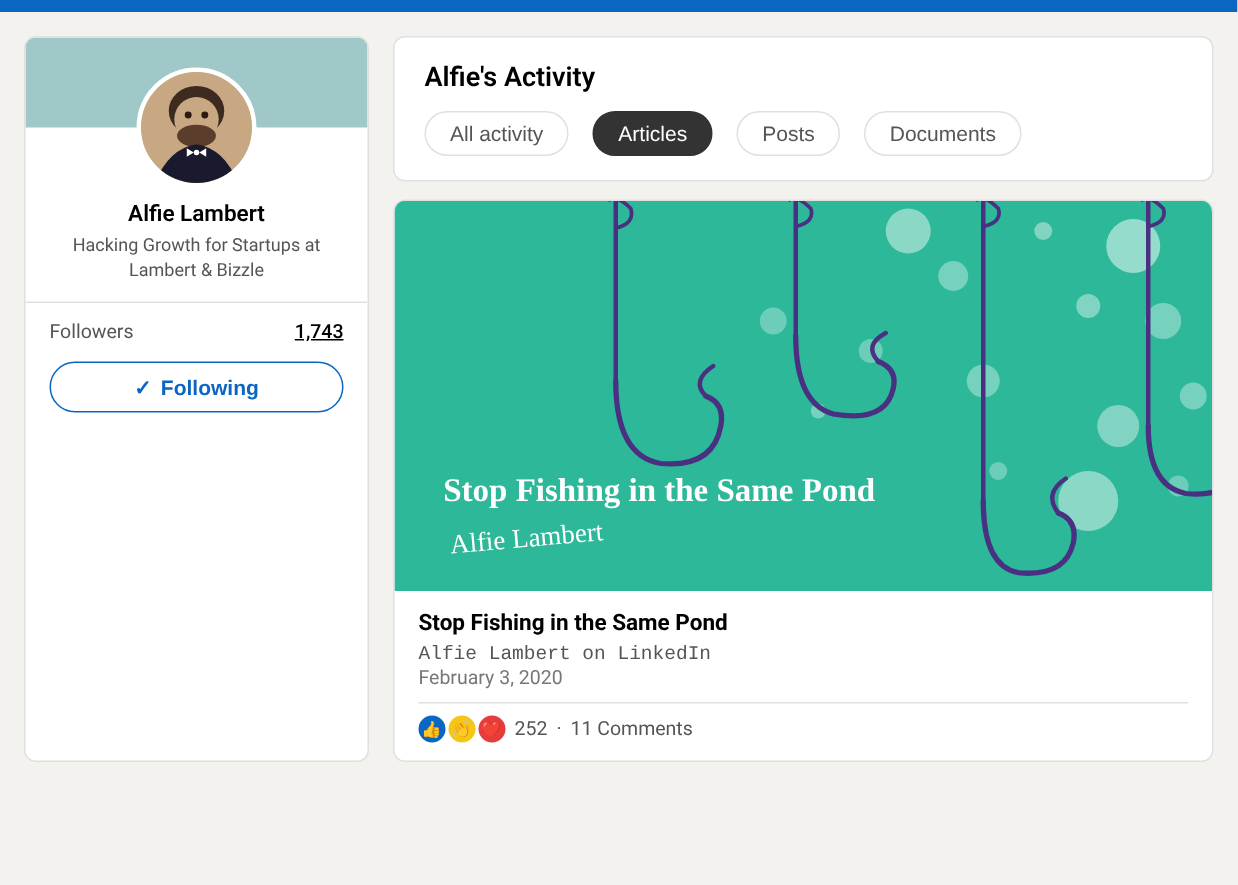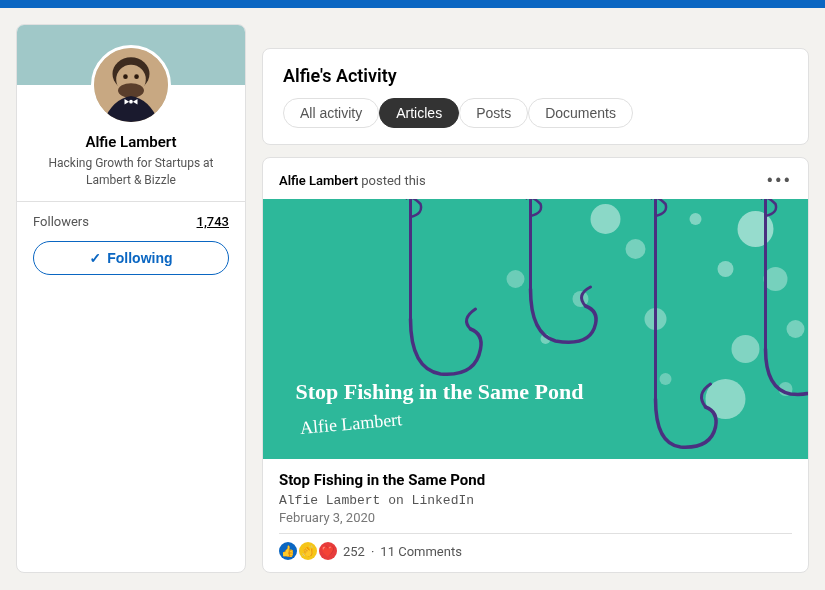--- a/index.html
+++ b/index.html
@@ -111,39 +111,38 @@
       cursor: pointer;
       width: calc(100% - 32px);
     }
 
     
     .main-content {
       flex: 1;
       display: flex;
       flex-direction: column;
       gap: 12px;
-      margin-top: 24px;
     }
 
     .activity-header-card {
       background: #fff;
       border-radius: 8px;
       border: 1px solid #e0e0e0;
       padding: 16px 20px;
     }
 
     .activity-title {
       font-size: 18px;
       font-weight: 600;
       margin-bottom: 12px;
     }
 
     .tabs-row {
       display: flex;
-      gap: 0;
+      gap: 16px;
     }
 
     .tab-btn {
       padding: 6px 16px;
       border-radius: 20px;
       border: 1.5px solid #e0e0e0;
       background: #fff;
       font-size: 14px;
       color: #555;
       cursor: pointer;
@@ -310,27 +309,20 @@
       <div class="activity-title">Alfie's Activity</div>
       <div class="tabs-row">
         <button class="tab-btn">All activity</button>
         <button class="tab-btn active">Articles</button>
         <button class="tab-btn">Posts</button>
         <button class="tab-btn">Documents</button>
       </div>
     </div>
 
     <div class="post-card">
-      <div class="post-header">
-        <div class="post-author">
-          <strong>Alfie Lambert</strong>
-          <span> posted this</span>
-        </div>
-        <div class="more-dots">•••</div>
-      </div>
 
       <div class="post-image-container">
         <svg class="post-image-svg" viewBox="0 0 540 260" xmlns="http://www.w3.org/2000/svg">
 
           <rect width="540" height="260" fill="#2db89a"></rect>
 
           <circle cx="490" cy="30" r="18" fill="rgba(255,255,255,0.5)"></circle>
           <circle cx="460" cy="70" r="8" fill="rgba(255,255,255,0.4)"></circle>
           <circle cx="510" cy="80" r="12" fill="rgba(255,255,255,0.35)"></circle>
           <circle cx="430" cy="20" r="6" fill="rgba(255,255,255,0.4)"></circle>

